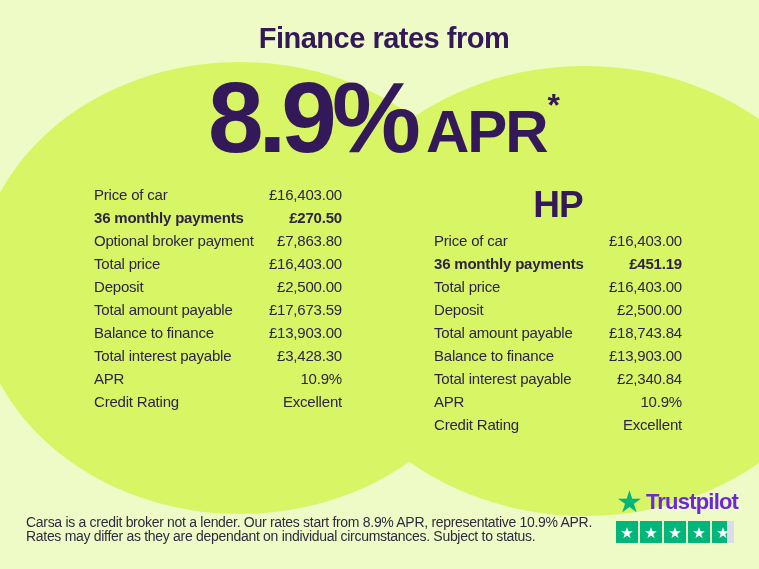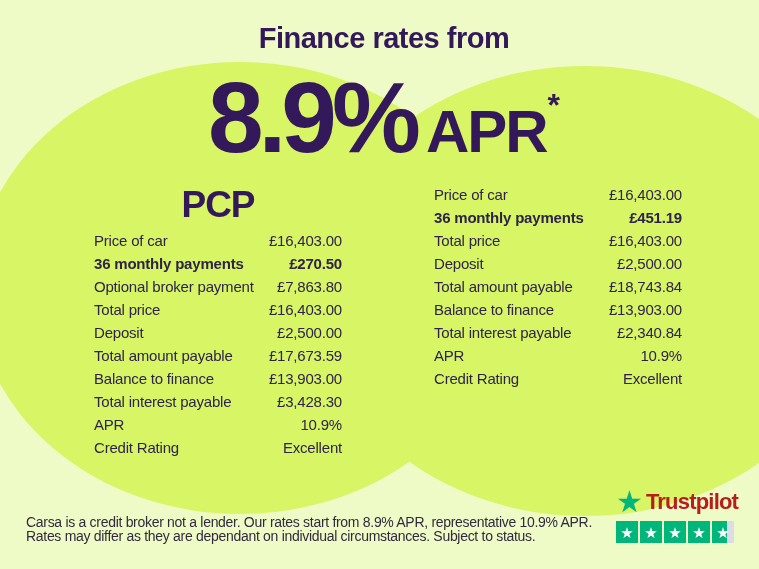--- a/index.html
+++ b/index.html
@@ -38,39 +38,38 @@
   .val{text-align:left;}
 
   .disclaimer{
     position:absolute;left:26px;top:516px;font-size:14px;line-height:13.5px;
     color:#2f2a3d;letter-spacing:-0.3px;white-space:nowrap;
   }
 
   .trustpilot{position:absolute;left:616px;top:488px;}
   .tp-logo{display:flex;align-items:center;}
   .tp-star-big{font-size:30px;line-height:28px;color:#00b67a;margin-right:3px;}
-  .tp-word{font-size:22px;font-weight:700;color:#b91c1c;letter-spacing:-0.8px;}
+  .tp-word{font-size:22px;font-weight:700;color:#6d28d9;letter-spacing:-0.8px;}
   .tp-stars{display:flex;gap:2px;margin-top:5px;}
   .tp-box{width:22px;height:22px;display:flex;align-items:center;justify-content:center;}
   .tp-box span{color:#ffffff;font-size:15px;line-height:1;}
 </style>
 </head>
 <body>
 
 <div class="canvas">
 
   <div class="blob blob-left"></div>
   <div class="blob blob-right"></div>
 
   <div class="title">Finance rates from</div>
 
   <div class="headline"><span class="rate">8.9%</span><span class="apr">APR</span><span class="ast">*</span></div>
 
   <section class="col col-pcp">
-    <h2>PCP</h2>
     <div class="fin-table">
         <div class="row">
           <span class="lbl">Price of car</span>
           <span class="val">£16,403.00</span>
         </div>
         <div class="row bold">
           <span class="lbl">36 monthly payments</span>
           <span class="val">£270.50</span>
         </div>
         <div class="row">
@@ -102,20 +101,21 @@
           <span class="val">10.9%</span>
         </div>
         <div class="row">
           <span class="lbl">Credit Rating</span>
           <span class="val">Excellent</span>
         </div>
       </div>
   </section>
 
   <section class="col col-hp">
+    <h2>HP</h2>
     <div class="fin-table">
         <div class="row">
           <span class="lbl">Price of car</span>
           <span class="val">£16,403.00</span>
         </div>
         <div class="row bold">
           <span class="lbl">36 monthly payments</span>
           <span class="val">£451.19</span>
         </div>
         <div class="row">

